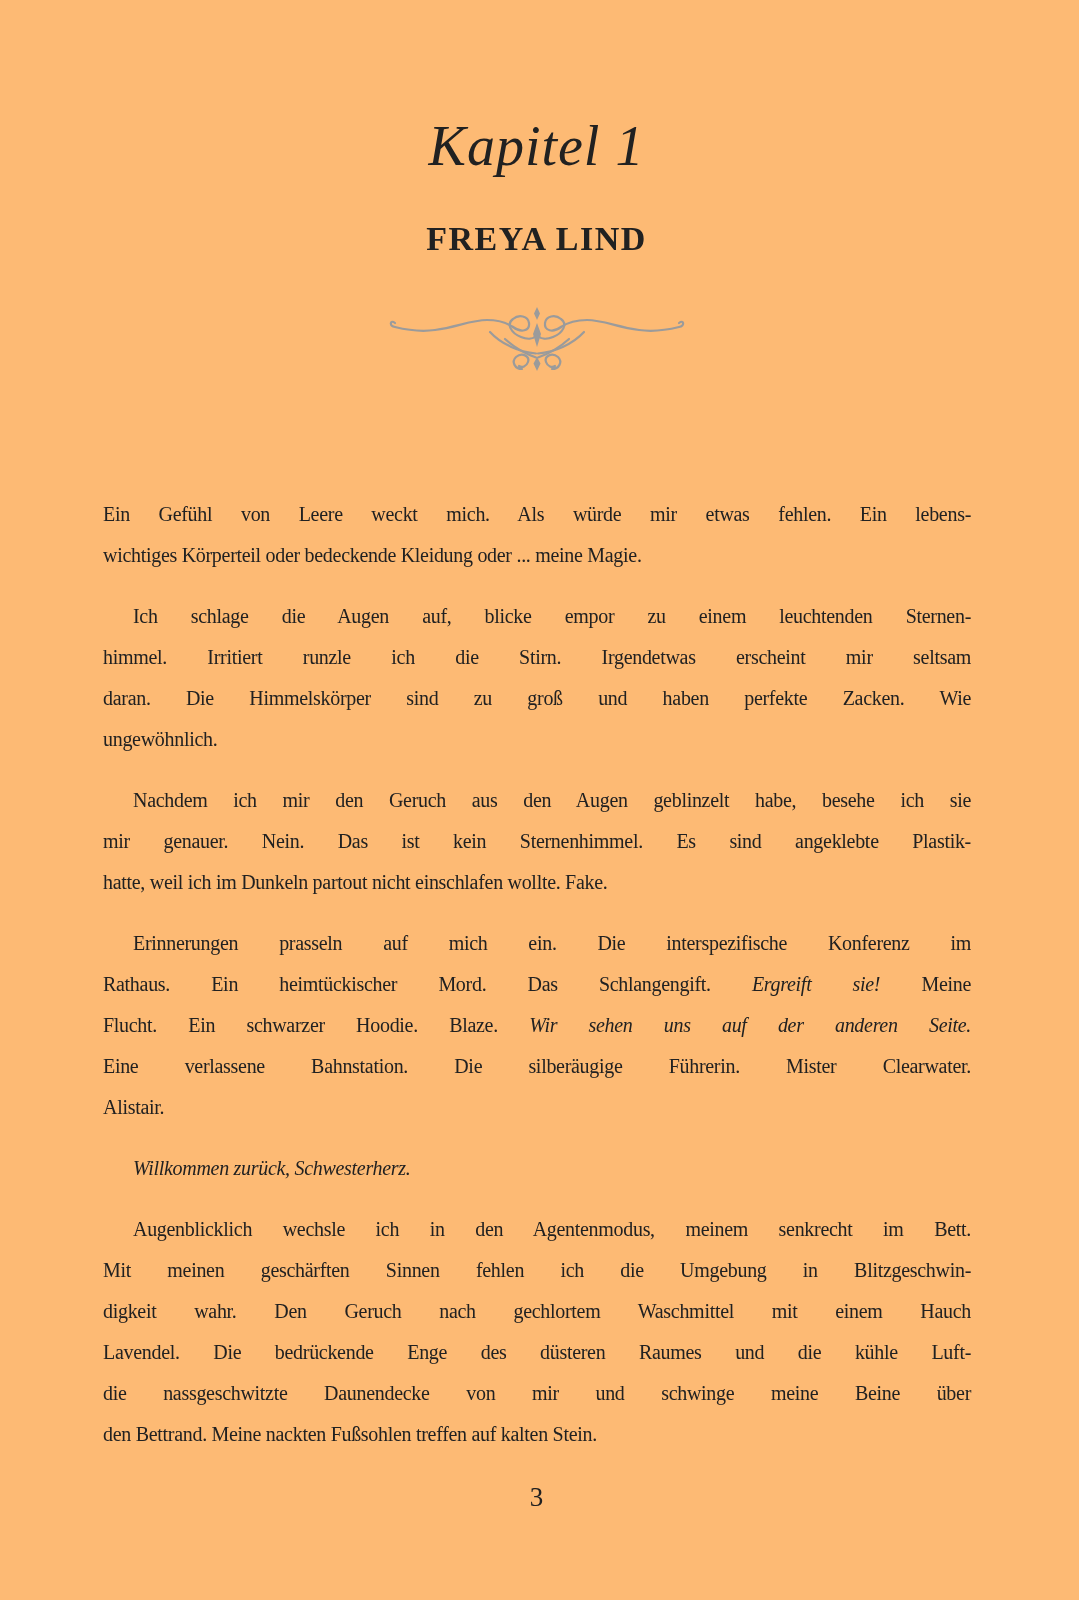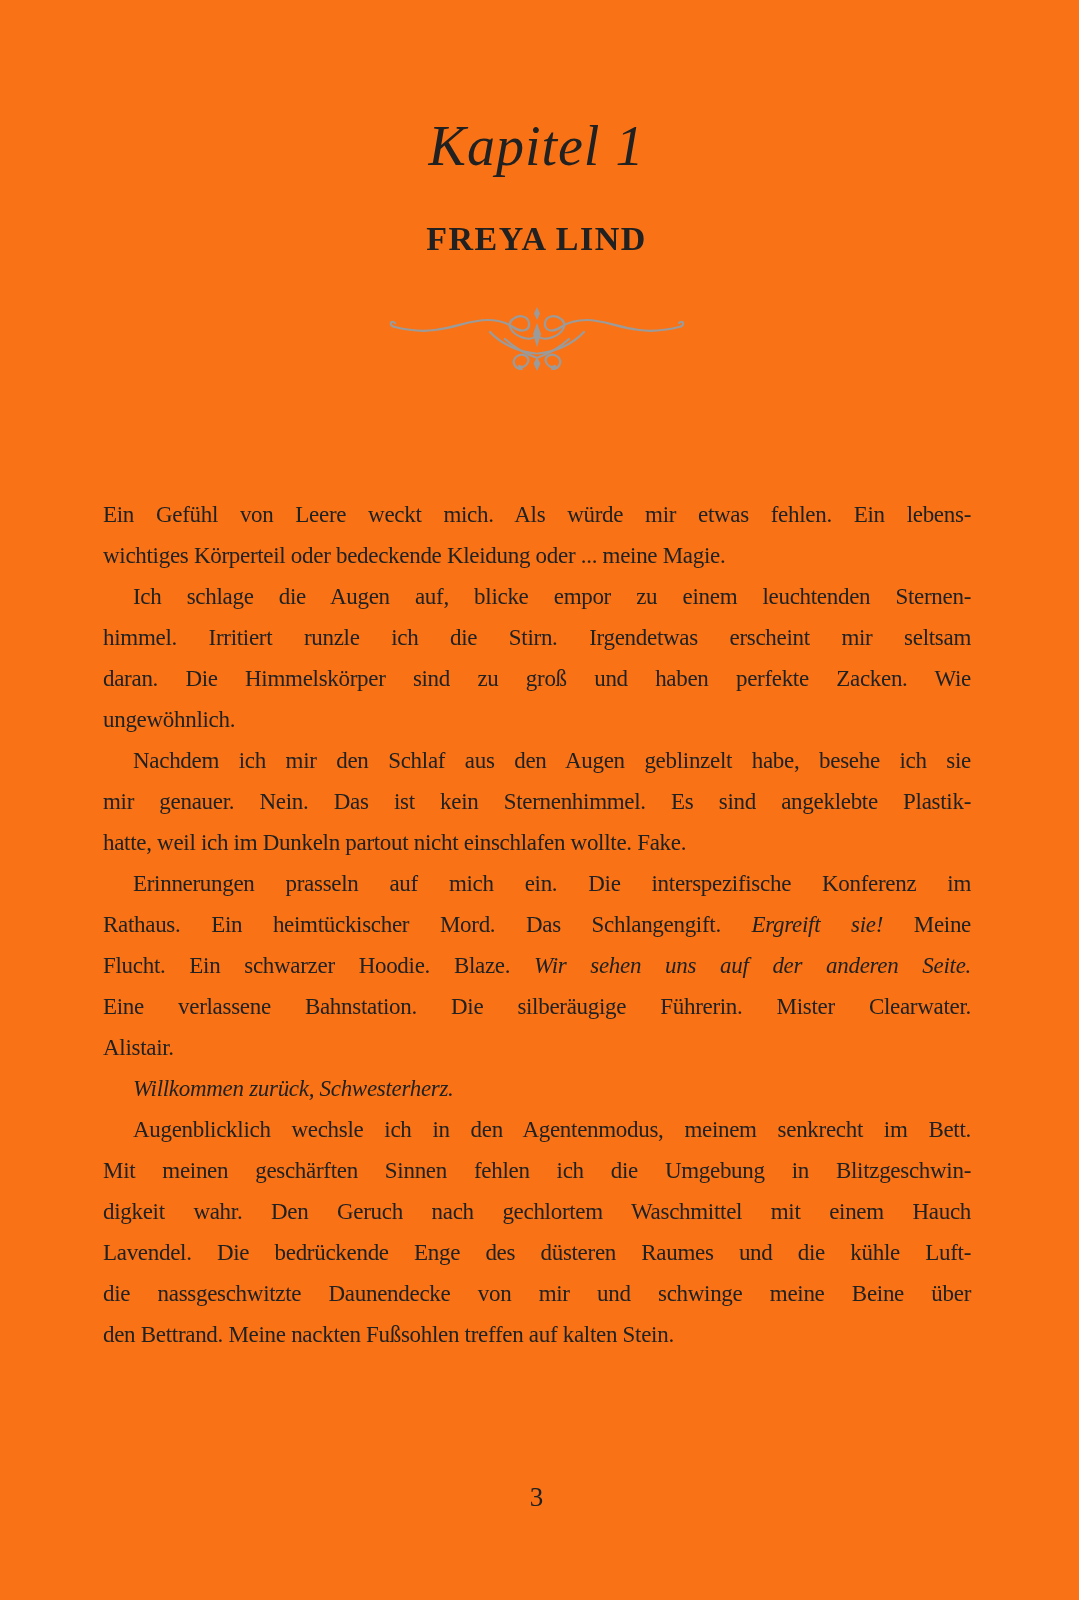--- a/index.html
+++ b/index.html
@@ -4,46 +4,46 @@
 <style>
   * { margin: 0; padding: 0; box-sizing: border-box; }
   html, body { background: #ffffff; }
   body {
     width: 1079px; height: 1600px;
     position: relative;
     font-family: "Liberation Serif", serif;
     color: var(--ink, #212121);
     overflow: hidden;
   }
-  .page { position: absolute; inset: 0; background: #f97316; }
+  .page { position: absolute; inset: 0; background: #fdba74; }
 
   .chapter-title {
     position: absolute; top: 114px; left: 103px; width: 867px;
     text-align: center;
     font-size: 56px; font-style: italic; font-weight: 400;
     letter-spacing: 1px;
   }
   .author {
     position: absolute; top: 220px; left: 103px; width: 867px;
     text-align: center;
     font-size: 34px; font-weight: 700; letter-spacing: 1.5px;
   }
   .ornament {
     position: absolute; top: 306px; left: 103px; width: 867px;
     text-align: center;
     color: var(--ornament, #9b9b9b);
     line-height: 0;
   }
   .body-text {
     position: absolute; top: 494px; left: 103px; width: 868px;
-    font-size: 23px; line-height: 41px; letter-spacing: -0.3px;
+    font-size: 20px; line-height: 41px; letter-spacing: -0.3px;
   }
   .line { text-align: justify; text-align-last: justify; }
   .line.last { text-align: center; text-align-last: left; }
-  .line.indent { padding-left: 30px; }
+  .line.indent { padding-left: 30px; margin-top: 20px; }
   .line em { }
   .page-number {
     position: absolute; top: 1482px; left: 103px; width: 867px;
     text-align: center; font-size: 27px;
   }
 </style>
 </head>
 <body style="--ink: #212121; --ornament: #9b9b9b;">
 
 <div class="page">
@@ -70,21 +70,21 @@
     </svg>
   </div>
 
   <div class="body-text">
       <div class="line"><span>Ein Gefühl von Leere weckt mich. Als würde mir etwas fehlen. Ein lebens-</span></div>
       <div class="line last"><span>wichtiges Körperteil oder bedeckende Kleidung oder ... meine Magie.</span></div>
       <div class="line indent"><span>Ich schlage die Augen auf, blicke empor zu einem leuchtenden Sternen-</span></div>
       <div class="line"><span>himmel. Irritiert runzle ich die Stirn. Irgendetwas erscheint mir seltsam</span></div>
       <div class="line"><span>daran. Die Himmelskörper sind zu groß und haben perfekte Zacken. Wie</span></div>
       <div class="line last"><span>ungewöhnlich.</span></div>
-      <div class="line indent"><span>Nachdem ich mir den Schlaf aus den Augen geblinzelt habe, besehe ich sie</span></div>
+      <div class="line indent"><span>Nachdem ich mir den Geruch aus den Augen geblinzelt habe, besehe ich sie</span></div>
       <div class="line"><span>mir genauer. Nein. Das ist kein Sternenhimmel. Es sind angeklebte Plastik-</span></div>
       <div class="line last"><span>hatte, weil ich im Dunkeln partout nicht einschlafen wollte. Fake.</span></div>
       <div class="line indent"><span>Erinnerungen prasseln auf mich ein. Die interspezifische Konferenz im</span></div>
       <div class="line"><span>Rathaus. Ein heimtückischer Mord. Das Schlangengift. </span><em>Ergreift sie!</em><span> Meine</span></div>
       <div class="line"><span>Flucht. Ein schwarzer Hoodie. Blaze. </span><em>Wir sehen uns auf der anderen Seite.</em></div>
       <div class="line"><span>Eine verlassene Bahnstation. Die silberäugige Führerin. Mister Clearwater.</span></div>
       <div class="line last"><span>Alistair.</span></div>
       <div class="line last indent"><em>Willkommen zurück, Schwesterherz.</em></div>
       <div class="line indent"><span>Augenblicklich wechsle ich in den Agentenmodus, meinem senkrecht im Bett.</span></div>
       <div class="line"><span>Mit meinen geschärften Sinnen fehlen ich die Umgebung in Blitzgeschwin-</span></div>

